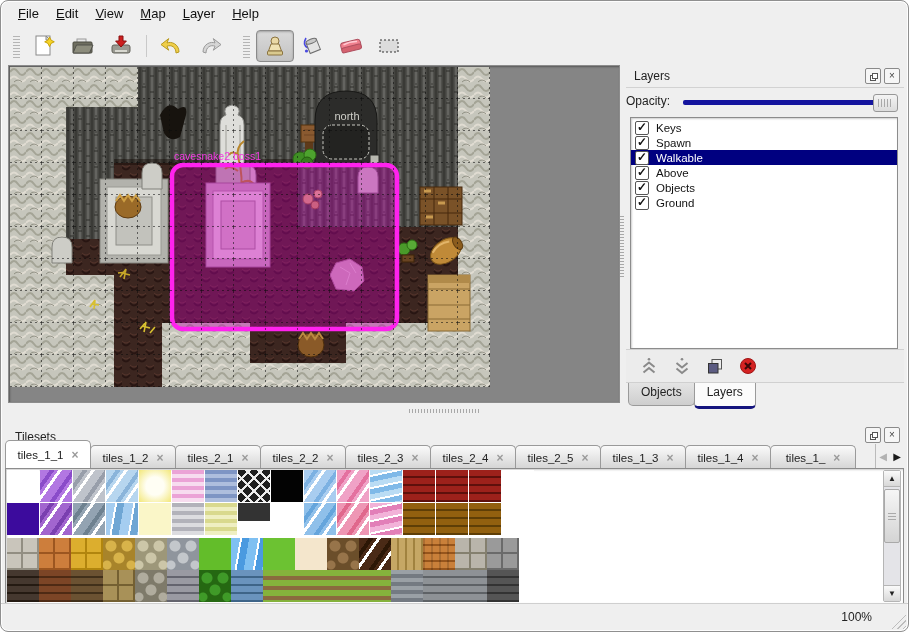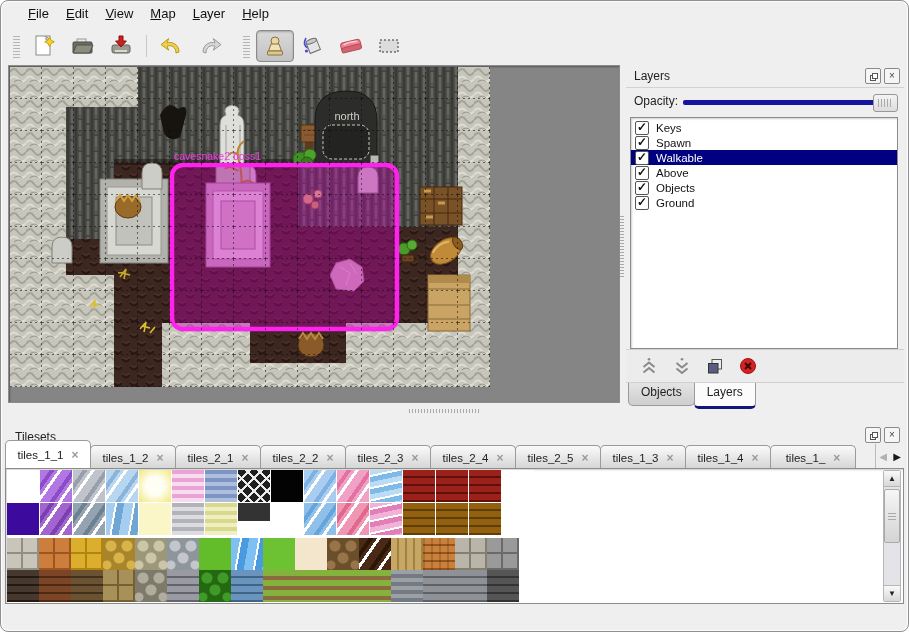--- a/index.html
+++ b/index.html
@@ -2,21 +2,21 @@
 <html><head>
 <meta charset="utf-8">
 <style>
   html,body{margin:0;padding:0;width:909px;height:632px;overflow:hidden;background:#fff;
     font-family:"Liberation Sans",sans-serif;-webkit-font-smoothing:antialiased;}
   .window{position:absolute;inset:0;border:1px solid #8f8f8f;border-radius:8px;
     background:#efefef;box-shadow:inset 0 0 0 1px #fdfdfd;overflow:hidden;}
 
   
   .menubar{position:absolute;left:0;top:4;right:0;height:24px;display:flex;align-items:center;
-    gap:17px;padding-left:27px;font-size:13px;color:#111;}
+    gap:17px;padding-left:17px;font-size:13px;color:#111;}
   .menu-item{display:inline-block;cursor:default;}
   .menu-item::first-letter{text-decoration:underline;}
 
   
   .toolbar{position:absolute;left:0;top:28px;right:0;height:34px;display:flex;align-items:center;padding-left:6px;}
   .grip{width:7px;height:24px;margin:0 6px;
     background:repeating-linear-gradient(0deg,#b5b5b5 0 1px,transparent 1px 3px);}
   .tbtn{width:36px;height:30px;display:flex;align-items:center;justify-content:center;border:1px solid transparent;border-radius:4px;}
   .tbtn.active{background:linear-gradient(#d9d9d9,#c3c3c3);border:1px solid #8a8a8a;box-shadow:inset 0 1px 2px rgba(0,0,0,.25);}
   .tsep{width:1px;height:22px;background:#c9c9c9;margin:0 6px;}
@@ -39,21 +39,21 @@
   .dock-titlebar{position:relative;height:22px;border-bottom:1px solid #d2d2d2;}
   .dock-title{position:absolute;left:8px;top:4px;color:#222;}
   .dock-btns{position:absolute;right:4px;top:3px;display:flex;gap:3px;}
   .dock-btn{width:14px;height:14px;border:1px solid #8a8a8a;border-radius:2px;background:#f6f6f6;
     display:flex;align-items:center;justify-content:center;font-size:10px;color:#444;line-height:1;}
   .float-glyph{position:relative;width:7px;height:7px;}
   .float-glyph::before{content:"";position:absolute;left:0;top:2px;width:4px;height:4px;border:1px solid #555;background:#fff;}
   .float-glyph::after{content:"";position:absolute;left:2px;top:0;width:4px;height:4px;border:1px solid #555;background:#fff;}
 
   .opacity-row{position:absolute;left:0;top:26px;right:0;height:22px;}
-  .opacity-label{position:absolute;left:8px;top:3px;color:#222;}
+  .opacity-label{position:absolute;left:0;top:3px;color:#222;}
   .opacity-slider{position:absolute;left:57px;right:6px;top:2px;height:18px;}
   .opacity-track{position:absolute;left:0;right:2px;top:7px;height:5px;border-radius:2px;background:#14149e;}
   .opacity-handle{position:absolute;right:0;top:1px;width:23px;height:16px;border:1px solid #979797;border-radius:3px;
     background:linear-gradient(#f4f4f4,#dcdcdc);}
   .opacity-handle i{position:absolute;left:4px;right:4px;top:4px;bottom:4px;
     background:repeating-linear-gradient(90deg,#a9a9a9 0 1px,transparent 1px 3px);}
 
   .layer-list{position:absolute;left:4px;right:6px;top:52px;height:228px;background:#fff;
     border:1px solid #8c8c8c;box-shadow:inset 1px 1px 2px rgba(0,0,0,.2);overflow:hidden;padding-top:2px;}
   .layer-row{display:flex;align-items:center;height:15px;padding-left:4px;font-size:11.5px;color:#111;}
@@ -596,14 +596,18 @@
       <div class="vscroll">
         <div class="sbtn">▲</div>
         <div class="sthumb">
             <i></i>
           </div>
         <div class="sbtn down">▼</div>
       </div>
     </div>
   </div>
 
+  <div class="statusbar">
+    <span class="zoom-level">100%</span>
+    <span class="size-grip"></span>
+  </div>
 
 </div>
 
 </body></html>

